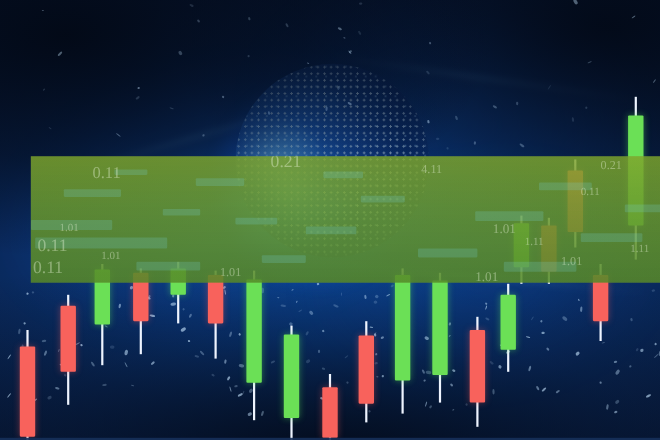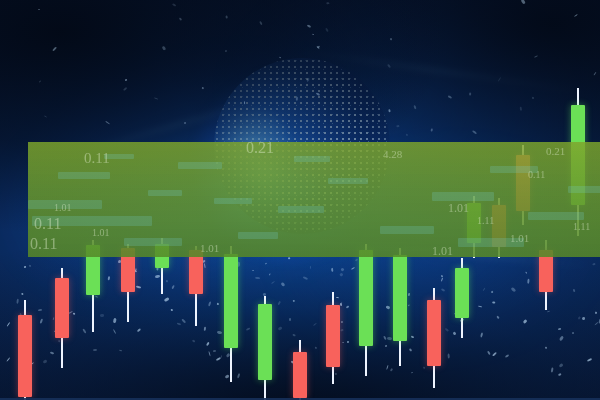--- a/index.html
+++ b/index.html
@@ -499,21 +499,21 @@
         <div class="bar" style="left: 540px; top: 44px; width: 42px; height: 7px;"></div>
         <div class="bar" style="left: 120px; top: 48px; width: 34px; height: 6px;"></div>
         <div class="bar" style="left: 210px; top: 90px; width: 40px; height: 7px;"></div>
         <div class="bar" style="left: 430px; top: 96px; width: 66px; height: 9px;"></div>
         <div class="bar" style="left: 266px; top: 14px; width: 36px; height: 6px;"></div>
         <div class="bar" style="left: 76px; top: 12px; width: 30px; height: 5px;"></div>
       </div>
     <div id="band-nums">
         <span class="num" style="left: 56px; top: 9px; font-size: 15px;">0.11</span>
         <span class="num" style="left: 218px; top: -2px; font-size: 16px;">0.21</span>
-        <span class="num" style="left: 355px; top: 7px; font-size: 11px;">4.28</span>
+        <span class="num" style="left: 355px; top: 7px; font-size: 11px;">4.11</span>
         <span class="num" style="left: 26px; top: 61px; font-size: 10px;">1.01</span>
         <span class="num" style="left: 6px; top: 74px; font-size: 16px;">0.11</span>
         <span class="num" style="left: 64px; top: 86px; font-size: 10px;">1.01</span>
         <span class="num" style="left: 2px; top: 94px; font-size: 16px;">0.11</span>
         <span class="num" style="left: 420px; top: 60px; font-size: 12px;">1.01</span>
         <span class="num" style="left: 449px; top: 74px; font-size: 10px;">1.11</span>
         <span class="num" style="left: 482px; top: 91px; font-size: 11px;">1.01</span>
         <span class="num" style="left: 545px; top: 80px; font-size: 10px;">1.11</span>
         <span class="num" style="left: 500px; top: 28px; font-size: 10px;">0.11</span>
         <span class="num" style="left: 404px; top: 103px; font-size: 12px;">1.01</span>

